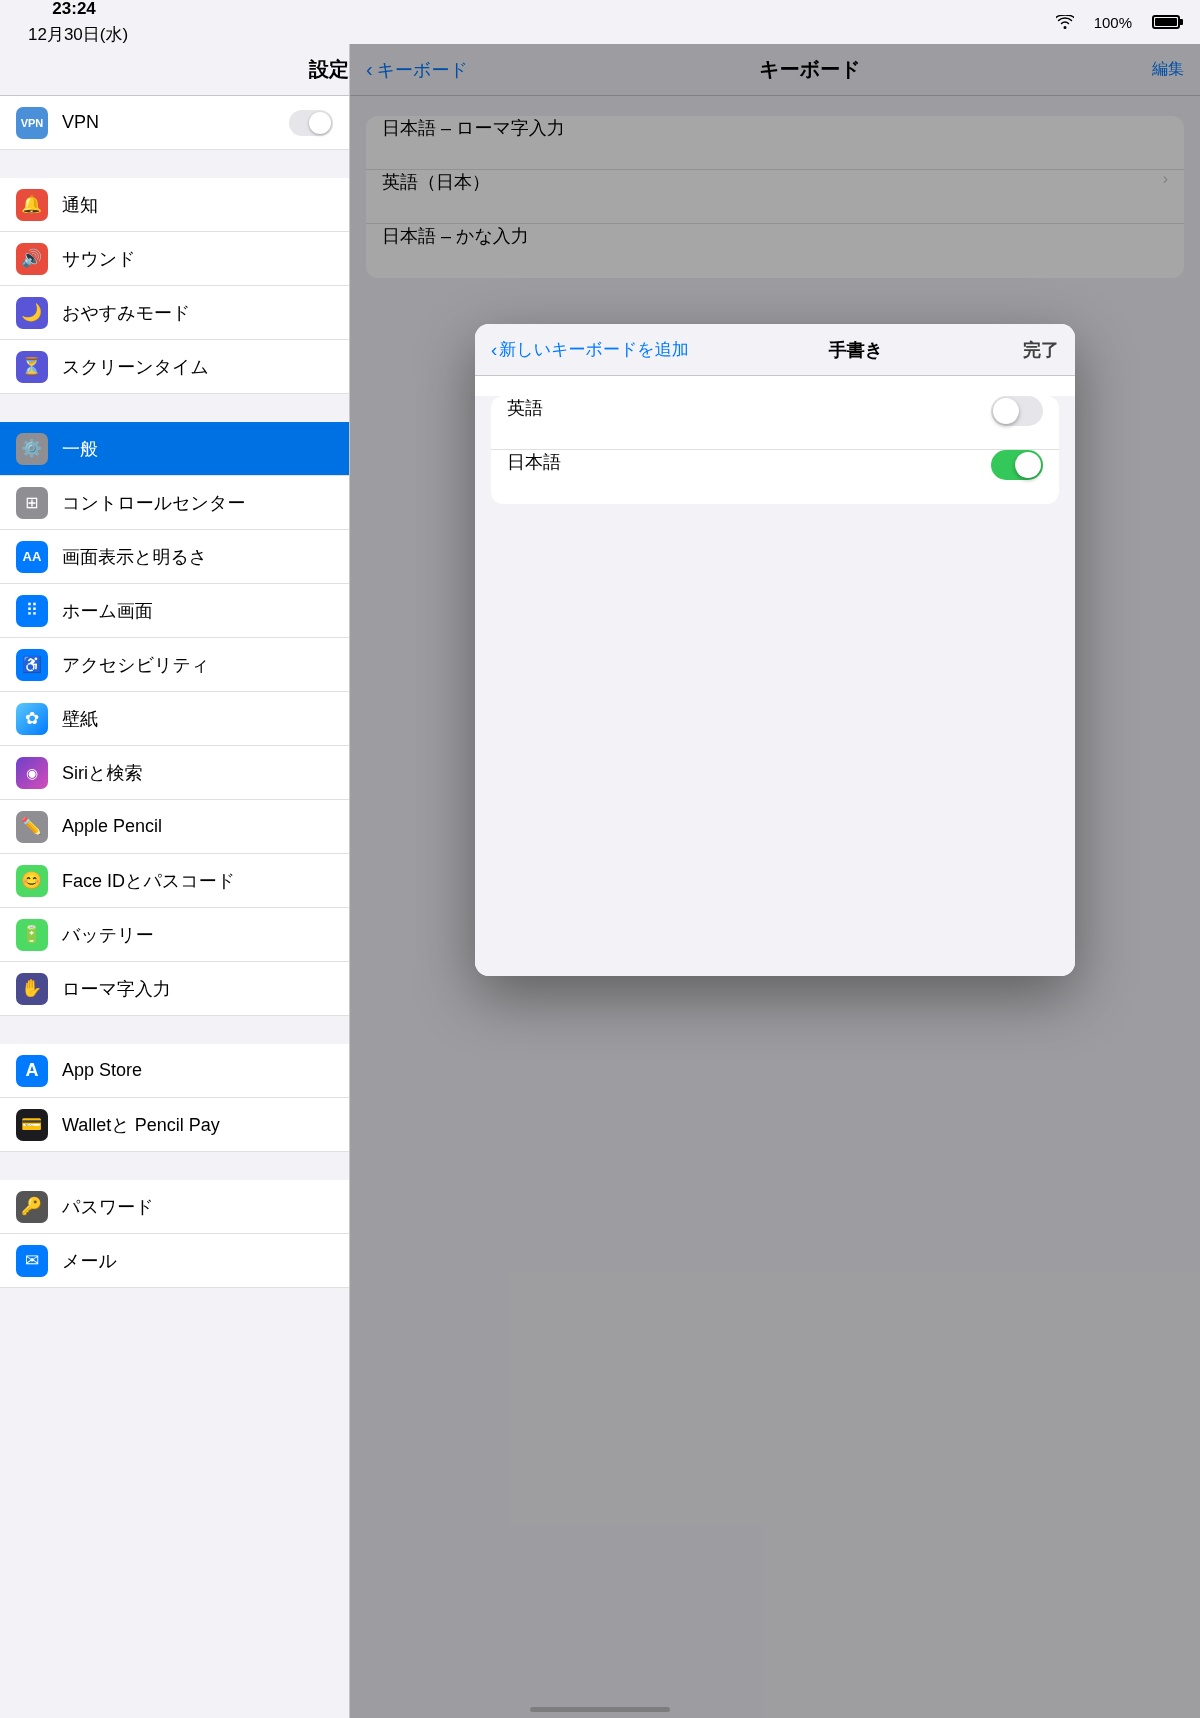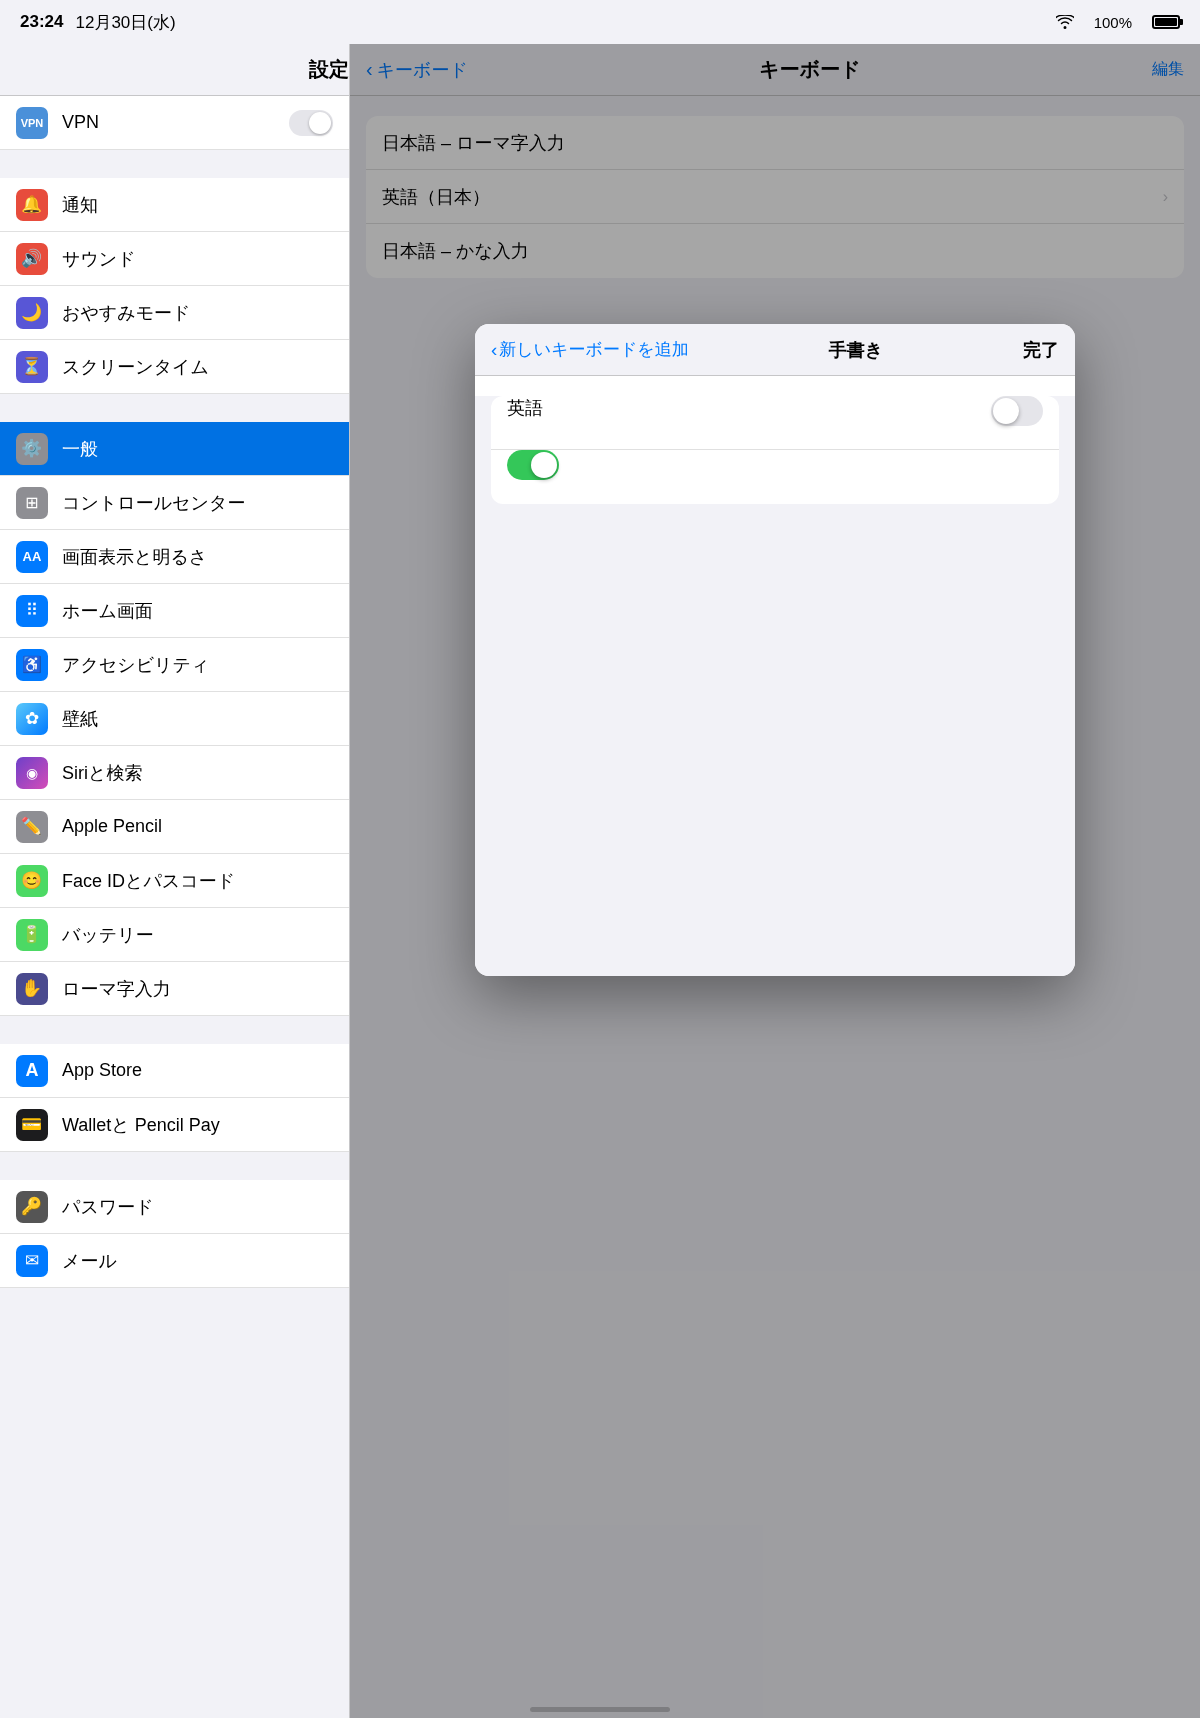--- a/index.html
+++ b/index.html
@@ -199,21 +199,20 @@
       padding: 0;
     }
     .keyboard-section {
       background: #fff;
       margin: 20px 16px;
       border-radius: 12px;
       overflow: hidden;
     }
     .keyboard-item {
       display: flex;
-      align-items: center;
       height: 54px;
       padding: 0 16px;
       border-bottom: 0.5px solid #e0e0e0;
     }
     .keyboard-item:last-child {
       border-bottom: none;
     }
     .keyboard-item-label {
       font-size: 18px;
       color: #000;
@@ -263,21 +262,21 @@
       color: #007aff;
     }
     .modal-title {
       font-size: 18px;
       font-weight: 700;
       color: #000;
     }
     .modal-done {
       font-size: 18px;
       font-weight: 600;
-      color: #000000;
+      color: #404040;
     }
     .modal-content {
       background: #f2f2f7;
       padding: 0;
       min-height: 580px;
     }
     .modal-section {
       background: #fff;
       margin: 20px 16px 0;
       border-radius: 12px;
@@ -360,21 +359,21 @@
       height: 5px;
       background: #000;
       border-radius: 3px;
       opacity: 0.2;
     }
   </style>
 </head>
 <body>
 
 <div class="status-bar">
-  <div style="display:flex;align-items:center;gap:4px;">
+  <div style="display:flex;align-items:center;gap:4px;flex-direction:column;">
     <span class="status-time">23:24</span>
     <span class="status-date">12月30日(水)</span>
   </div>
   <div class="status-right">
 
     <svg width="18" height="14" viewBox="0 0 18 14" fill="none">
       <path d="M9 11a1.5 1.5 0 110 3 1.5 1.5 0 010-3z" fill="#000"></path>
       <path d="M5.5 8.5C6.6 7.4 7.7 7 9 7s2.4.4 3.5 1.5" stroke="#000" stroke-width="1.5" stroke-linecap="round" fill="none"></path>
       <path d="M2.5 5.5C4.3 3.7 6.5 3 9 3s4.7.7 6.5 2.5" stroke="#000" stroke-width="1.5" stroke-linecap="round" fill="none"></path>
       <path d="M0 2.5C2.5 0 5.6 0 9 0s6.5 0 9 2.5" stroke="#000" stroke-width="1.5" stroke-linecap="round" fill="none"></path>
@@ -515,20 +514,21 @@
         </div>
         <div class="modal-content">
           <div class="modal-section" id="modal-language-section">
               <div class="modal-item">
                 <span class="modal-item-label">英語</span>
                 <div class="toggle off">
                   <div class="knob"></div>
                 </div>
               </div>
               <div class="modal-item">
+                <span class="modal-item-label">日本語</span>
                 <div class="toggle on">
                   <div class="knob"></div>
                 </div>
               </div>
             </div>
         </div>
       </div>
     </div>
   </div>
 </div>

